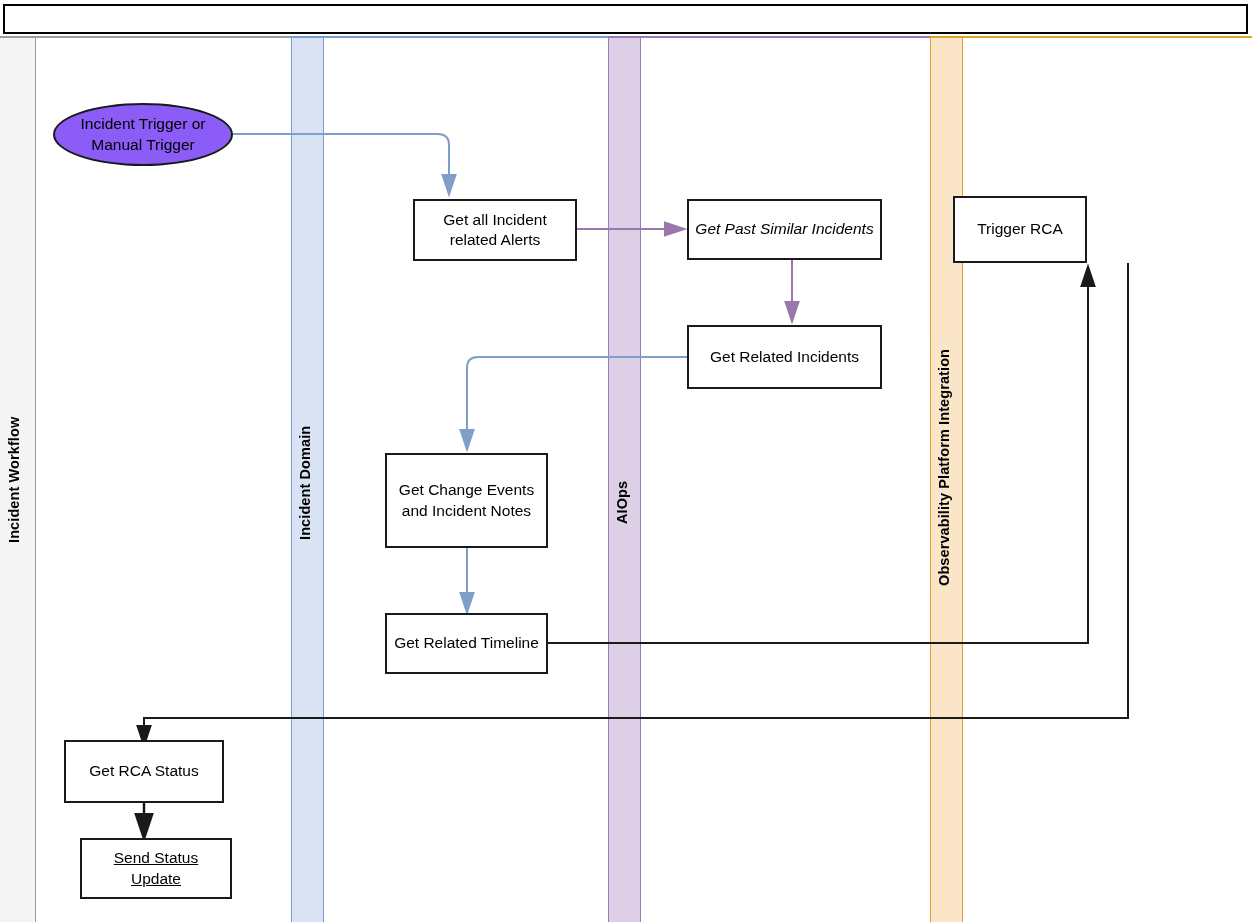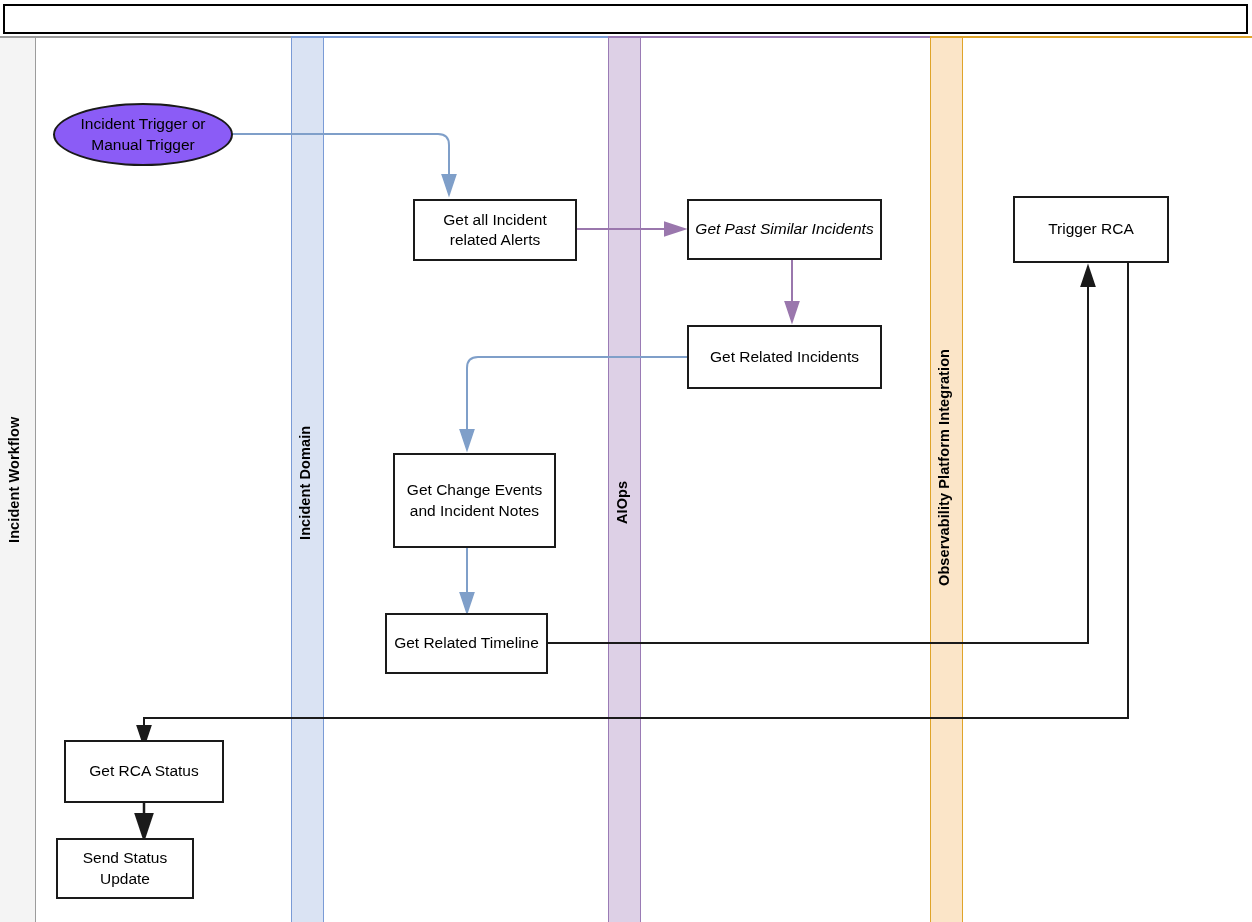--- a/index.html
+++ b/index.html
@@ -145,23 +145,23 @@
   </svg>
 
   <div class="node-ellipse" style="left:53px; top:103px; width:180px; height:63px;">Incident Trigger or Manual Trigger</div>
 
   <div class="node" style="left:369px; top:199px; width:164px; height:62px;margin-left:44px;">Get all Incident related Alerts</div>
 
   <div class="node" style="left:687px; top:199px; width:195px; height:61px;font-style:italic;">Get Past Similar Incidents</div>
 
   <div class="node" style="left:687px; top:325px; width:195px; height:64px;">Get Related Incidents</div>
 
-  <div class="node" style="left:385px; top:453px; width:163px; height:95px;margin-left:8px;">Get Change Events and Incident Notes</div>
+  <div class="node" style="left:385px; top:453px; width:163px; height:95px;">Get Change Events and Incident Notes</div>
 
   <div class="node" style="left:385px; top:613px; width:163px; height:61px;">Get Related Timeline</div>
 
-  <div class="node" style="left:1013px; top:196px; width:156px; height:67px;">Trigger RCA</div>
+  <div class="node" style="left:953px; top:196px; width:134px; height:67px;">Trigger RCA</div>
 
   <div class="node" style="left:64px; top:740px; width:160px; height:63px;">Get RCA Status</div>
 
-  <div class="node" style="left:56px; top:838px; width:138px; height:61px;">Send Status Update</div>
+  <div class="node" style="left:80px; top:838px; width:152px; height:61px;text-decoration:underline;">Send Status Update</div>
 
 </div>
 
 </body></html>

